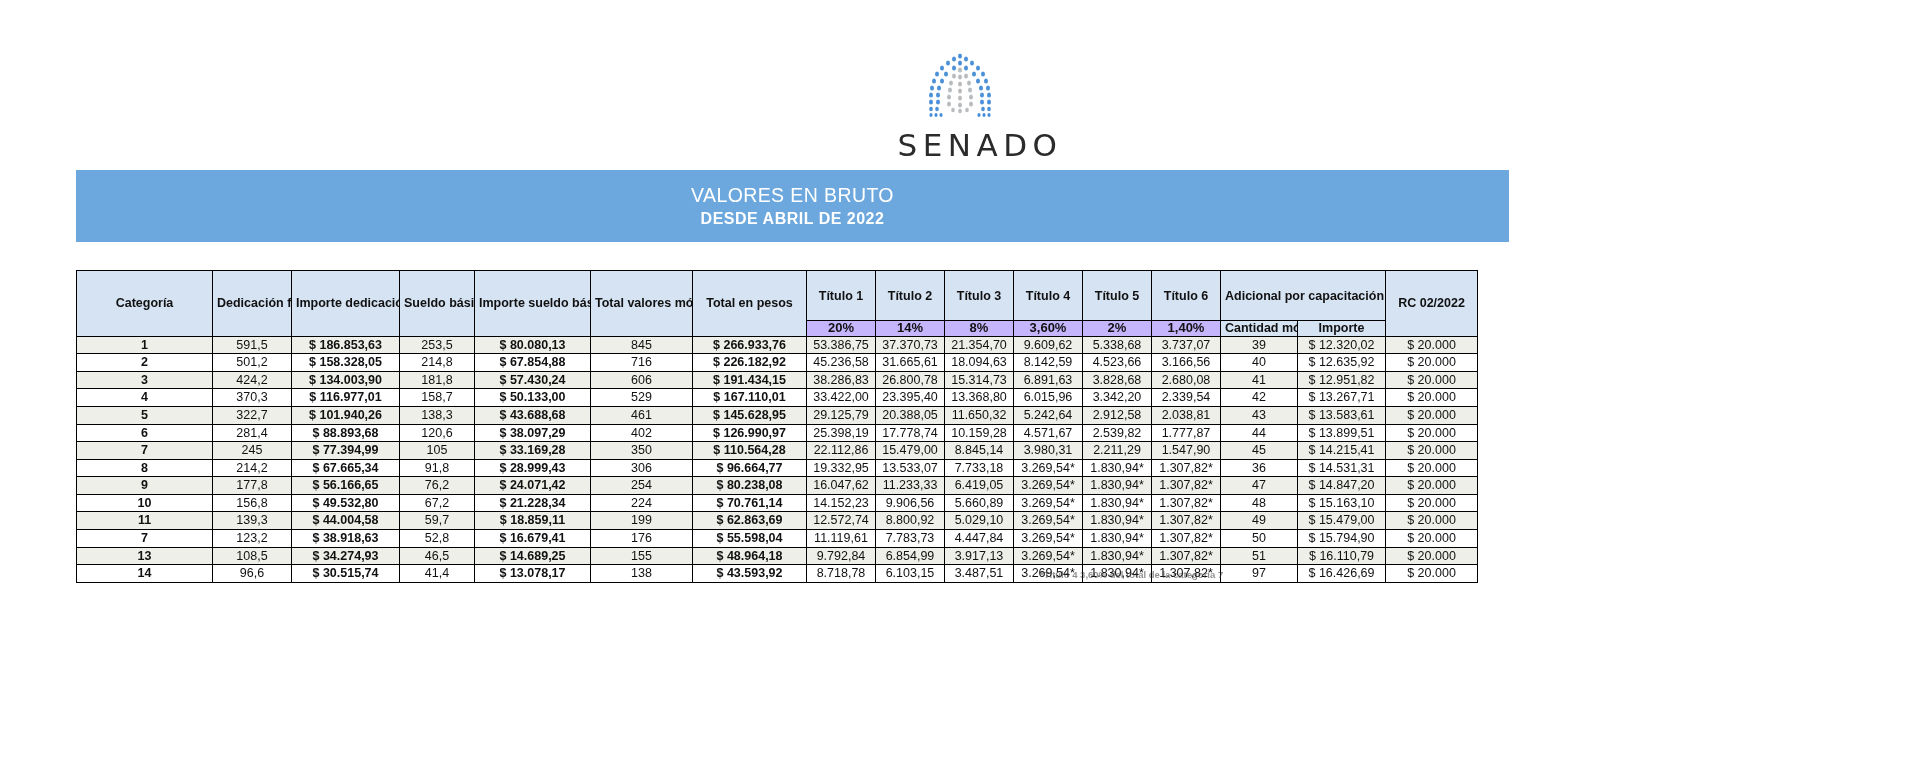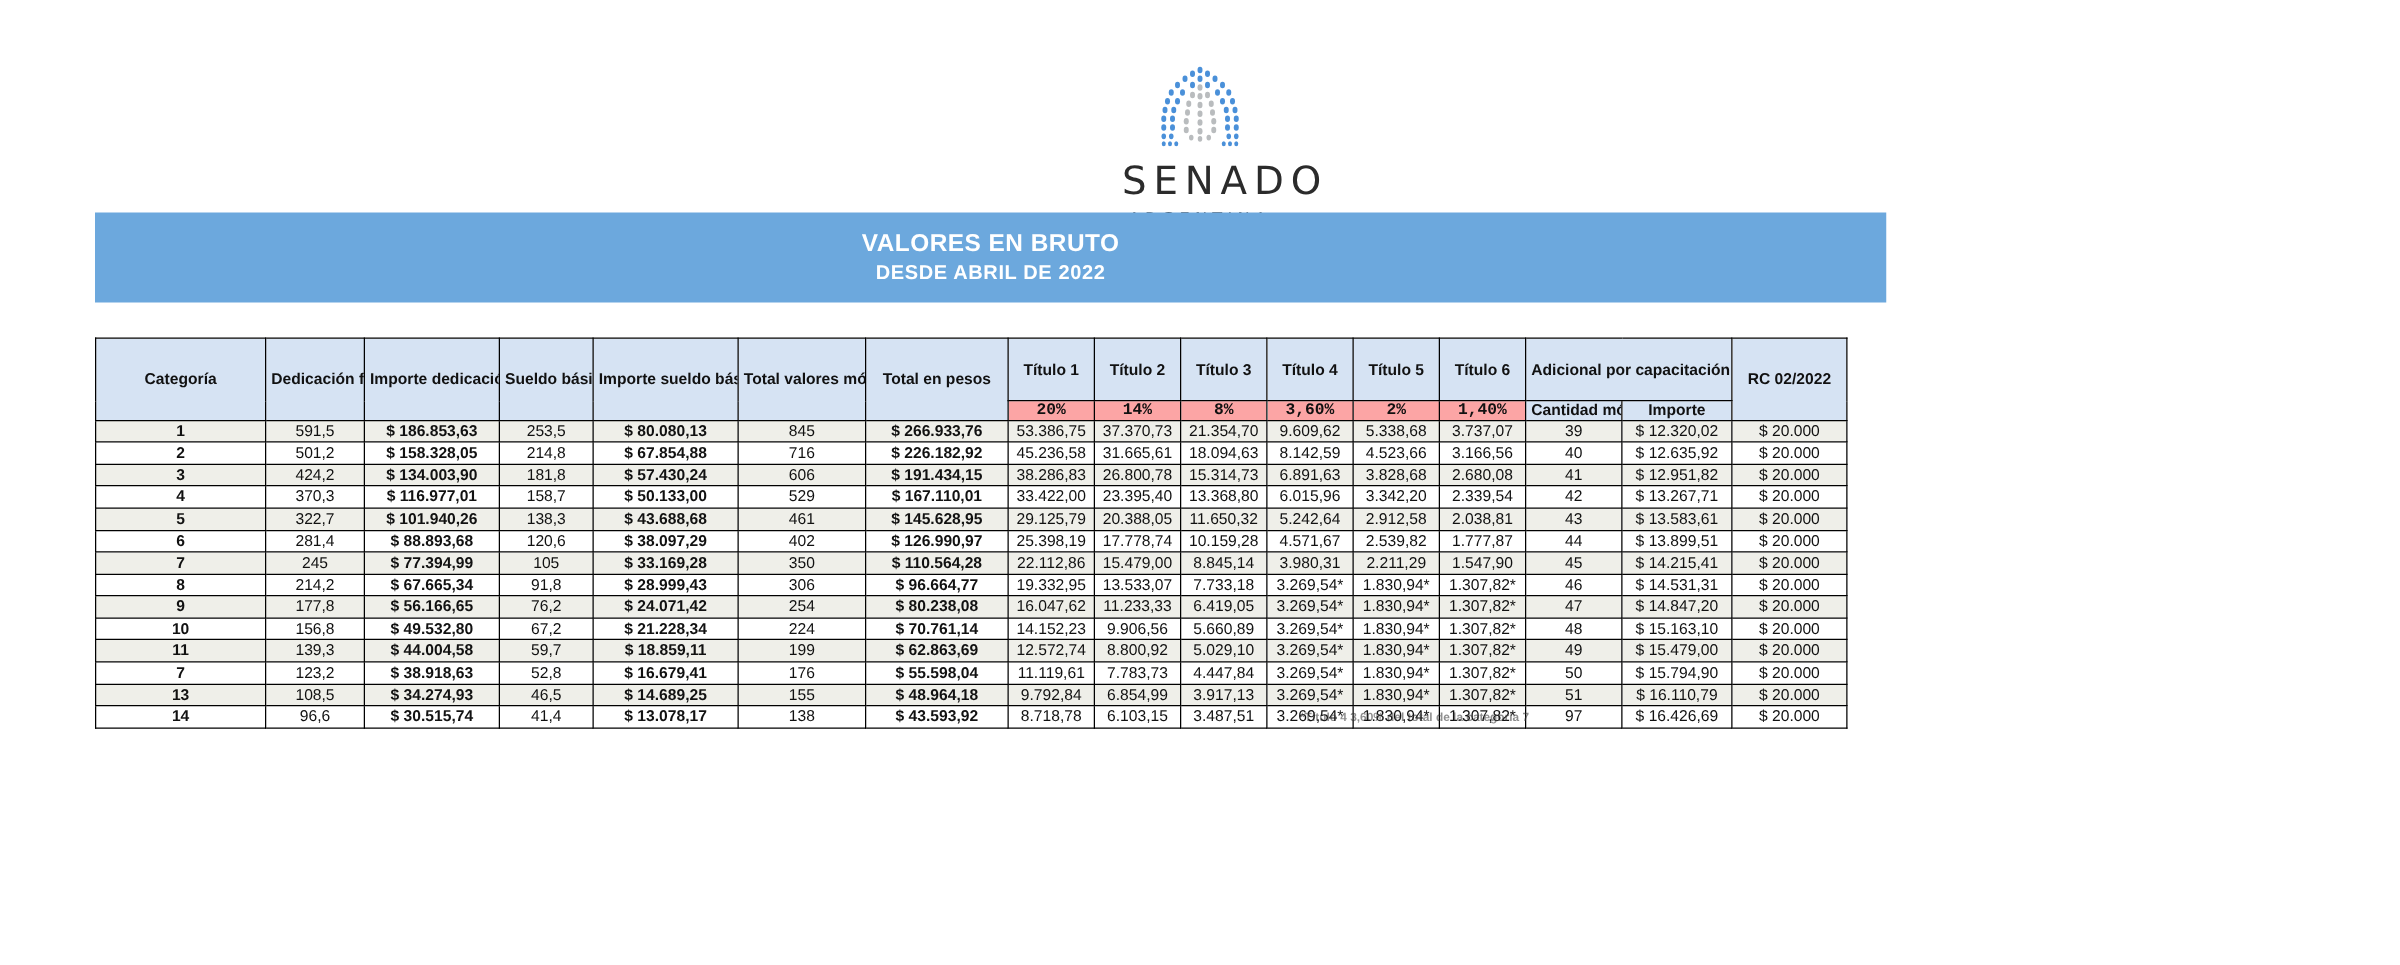--- a/index.html
+++ b/index.html
@@ -60,21 +60,21 @@
     flex-direction: column;
     align-items: center;
     justify-content: center;
     text-align: center;
   }
   .banner-l1 {
     font-size: 19.5px; font-weight: bold;
     letter-spacing: 0.4px; line-height: 1.18;
   }
   .banner-l2 {
-    font-size: 19.5px; font-weight: bold;
+    font-size: 19.5px; font-weight: normal;
     letter-spacing: 0.4px; line-height: 1.18; text-align: center;
   }
   .banner-l3 {
     font-size: 16px; font-weight: bold;
     letter-spacing: 0.5px; margin-top: 3px;
   }
 
   
   .table-wrap {
     position: absolute;
@@ -97,23 +97,22 @@
     white-space: nowrap;
     overflow: hidden;
   }
   thead th {
     background: #d6e3f3;
     font-weight: bold;
     font-size: 13px;
     line-height: 1.12;
   }
   thead th.pct {
-    background: #fca5a5;
+    background: #c4b5fd;
     font-size: 13px;
-    font-family: Liberation Mono, monospace;
   }
   thead th.sub {
     background: #d6e3f3;
     font-size: 12.5px;
     font-weight: bold;
   }
   tbody tr.odd td { background: #efefe9; }
   tbody tr.even td { background: #ffffff; }
 
   td.cat  { font-weight: bold; font-size: 14px; }
@@ -411,21 +410,21 @@
             <td class="plain">91,8</td>
             <td class="bold">$ 28.999,43</td>
             <td class="plain">306</td>
             <td class="bold">$ 96.664,77</td>
             <td class="plain">19.332,95</td>
             <td class="plain">13.533,07</td>
             <td class="plain">7.733,18</td>
             <td class="plain">3.269,54*</td>
             <td class="plain">1.830,94*</td>
             <td class="plain">1.307,82*</td>
-            <td class="plain">46</td>
+            <td class="plain">36</td>
             <td class="plain">$ 14.531,31</td>
             <td class="plain">$ 20.000</td>
           </tr>
           <tr class="odd">
             <td class="cat">9</td>
             <td class="plain">177,8</td>
             <td class="bold">$ 56.166,65</td>
             <td class="plain">76,2</td>
             <td class="bold">$ 24.071,42</td>
             <td class="plain">254</td>

